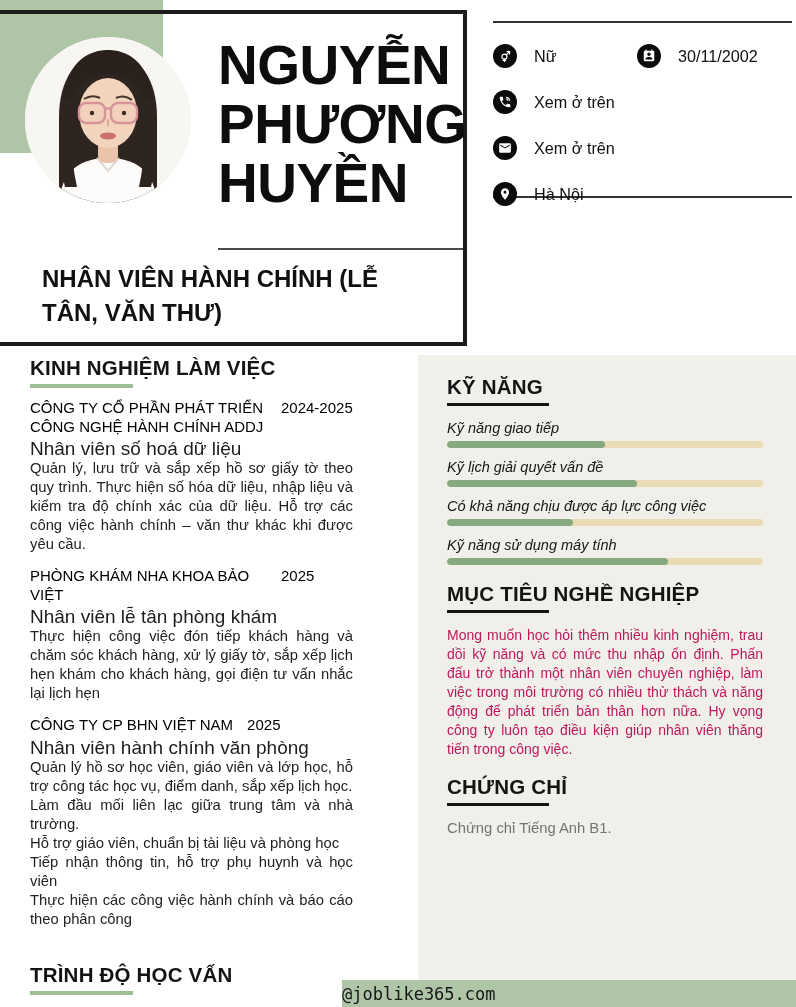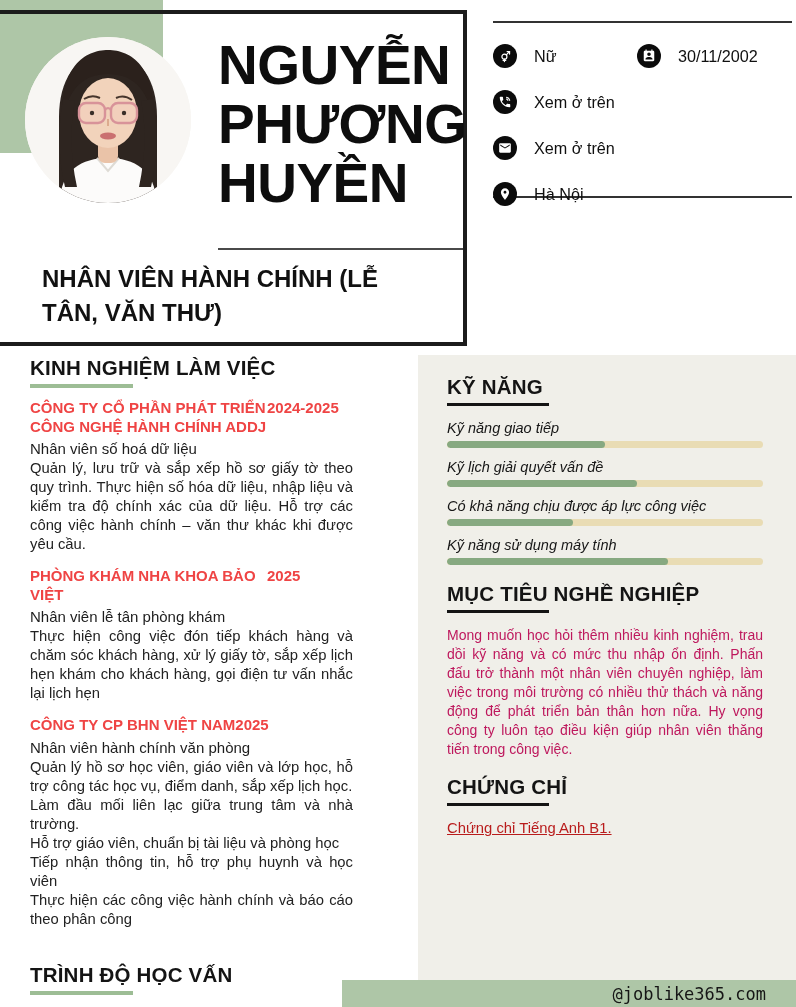--- a/index.html
+++ b/index.html
@@ -29,42 +29,42 @@
   .contact-label { font-size:16.2px; color:#101010; }
   .date-row { position:absolute; left:637px; top:44px; }
   .cicon { width:24px; height:24px; border-radius:50%; background:#0b0b0b; display:flex; align-items:center; justify-content:center; flex:none; }
   .cicon svg { width:14px; height:14px; display:block; }
 
   
   .left-col { position:absolute; left:30px; top:356px; width:323px; z-index:1; }
   .section-heading { font-size:20.5px; font-weight:bold; color:#141414; letter-spacing:0.2px; }
   .underline-green { width:103px; height:4px; background:var(--underline-green,#9dbd95); margin:4px 0 11px; }
   .entry { margin-bottom:13px; }
-  .entry-head { display:flex; font-size:15px; font-weight:bold; line-height:18.5px; margin-bottom:3px; color:#ef4444; }
+  .entry-head { display:flex; gap:14px; font-size:15px; font-weight:normal; line-height:18.5px; margin-bottom:3px; color:#000000; }
   .entry-company { max-width:237px; }
   .entry-period { white-space:nowrap; }
-  .entry-role { font-size:15px; line-height:19px; margin-bottom:1px; color:#1d1d1d; }
+  .entry-role { font-size:19px; line-height:19px; margin-bottom:1px; color:#1d1d1d; }
   .entry-desc, .desc-line { font-size:14.8px; line-height:19px; text-align:justify; color:#222; }
   .edu-block { margin-top:2px; }
   .edu-period, .edu-school { font-size:15px; font-weight:bold; line-height:18px; color:#111; }
   .heading-gap { margin-top:34px; }
 
   
   .panel { position:absolute; left:418px; top:355px; width:378px; height:625px; background:var(--panel-beige,#f0efe9); padding:20px 33px 0 29px; z-index:1; }
   .underline-dark { width:102px; height:3px; background:#141414; margin:4px 0 13px; }
   .skill { margin-bottom:10px;font-style:italic; }
   .skill-label { font-size:14.5px; line-height:18px; color:#161616; margin-bottom:4px; }
   .skill-track { height:7px; background:var(--bar-track,#e9dcb4); border-radius:4px; overflow:hidden; }
   .skill-fill { height:100%; background:var(--bar-fill,#87a981); border-radius:4px; width:0; }
   .panel-p { font-size:14px; line-height:19px; text-align:justify; color:#be185d; }
-  .cert-p { font-size:14.8px; line-height:19px; color:#b91c1c;text-decoration:underline; }
+  .cert-p { font-size:14.8px; line-height:19px; color:#737373; }
 
   
   .footer-bar { position:absolute; left:342px; top:980px; width:454px; height:27px; background:var(--accent-green,#aec6a7); z-index:3;
-    display:flex; align-items:center; justify-content:flex-end; padding-right:30px;
+    display:flex; align-items:center; padding-right:30px;
     font-family:"DejaVu Sans Mono", monospace; font-size:17px; color:#161616; }
 </style>
 </head>
 <body>
 
 <div class="green-block"></div>
 
 <div class="header-box"></div>
 
 <div class="photo-wrap">

